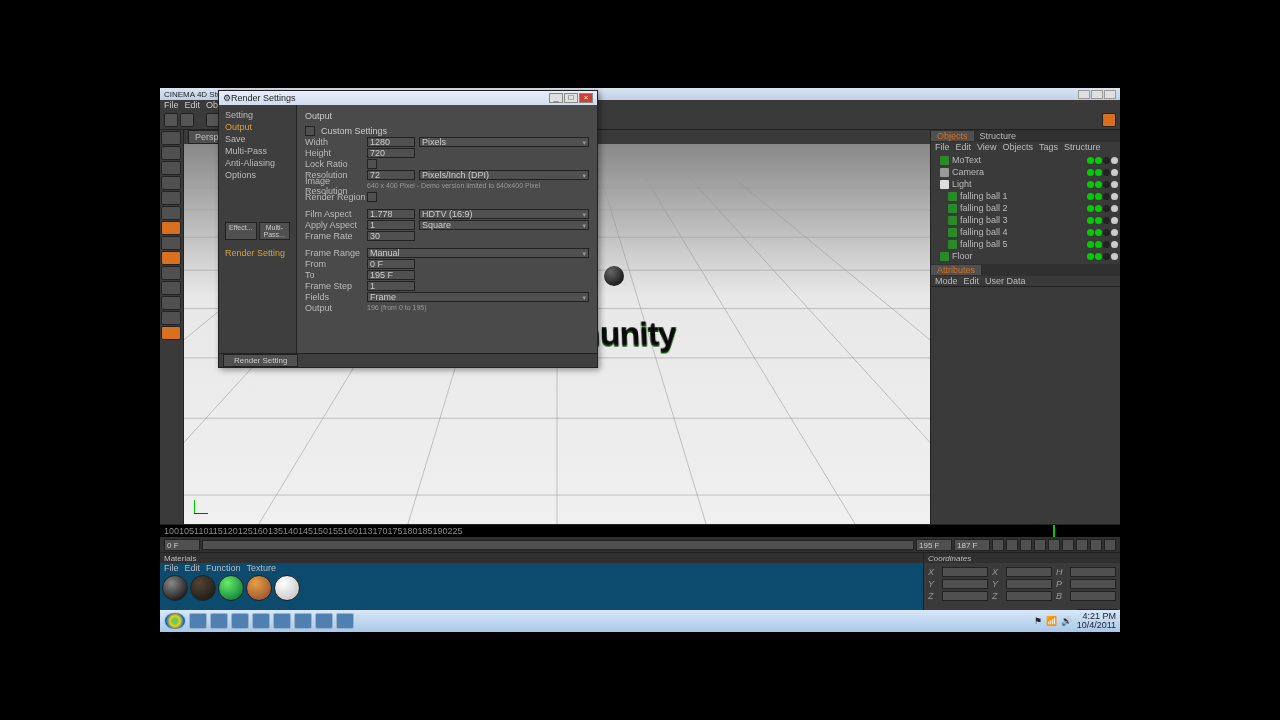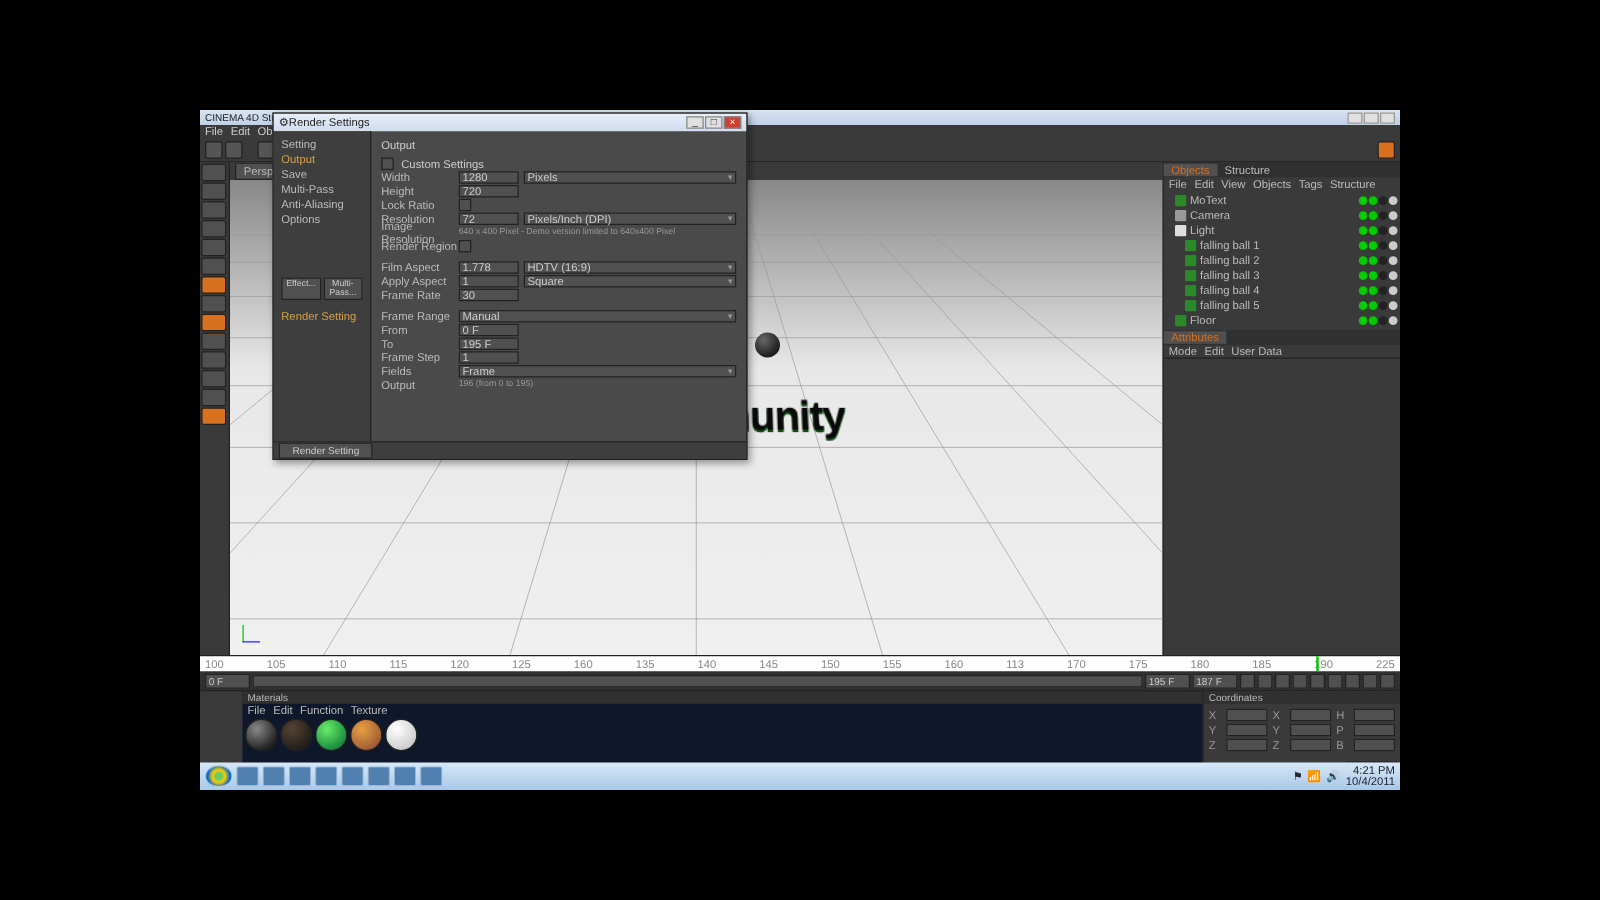--- a/index.html
+++ b/index.html
@@ -38,33 +38,33 @@
 .objrow { display:flex; align-items:center; height:12px; color:#bbb; font-size:8px; gap:3px; }
 .objrow .ind { width:8px; display:inline-block; }
 .objrow .icon { width:9px; height:9px; background:#2a8a2a; border-radius:1px; }
 .objrow .icon.light { background:#ddd; }
 .objrow .icon.cam { background:#999; }
 .objrow .dots { margin-left:auto; display:flex; gap:1px; }
 .dot { width:7px; height:7px; border-radius:50%; }
 .dot.g { background:#0c0; } .dot.k { background:#222; } .dot.w { background:#ccc; }
 .attrib { flex:1; background:#3a3a3a; border-top:1px solid #222; }
 .bottom-panels { height:80px; display:flex; border-top:1px solid #222; }
-.matpanel { flex:1; background:#0f172a;margin-left:34px; }
+.matpanel { flex:1; background:#0c4a6e; }
 .mathead { height:10px; background:#303030; color:#bbb; font-size:8px; padding:0 4px; display:flex; align-items:center; }
 .matmenu { height:10px; color:#bbb; font-size:8px; display:flex; gap:6px; padding:0 4px; align-items:center; }
 .matballs { display:flex; gap:2px; padding:2px; }
 .matball { width:26px; height:26px; border-radius:50%; border:1px solid #222; }
-.coordpanel { width:158px; background:#3a3a3a; border-left:1px solid #222; }
+.coordpanel { width:197px; background:#3a3a3a; border-left:1px solid #222;font-style:italic; }
 .coordgrid { padding:4px; color:#999; font-size:8px; }
 .coordrow { display:flex; gap:4px; margin-bottom:2px; }
 .coordrow span { width:10px; }
 .coordrow .field { flex:1; height:10px; background:#505050; border:1px solid #222; }
 .applybtn { float:right; background:#505050; padding:1px 8px; border:1px solid #222; color:#ccc; margin:2px; }
 .timeline { height:28px; background:#303030; border-top:1px solid #222; position:relative; }
-.ruler { height:12px; background:#ffffff; display:flex; align-items:center; color:#888; font-size:7px; padding:0 4px; justify-content:space-between; }
+.ruler { height:12px; background:#000000; display:flex; align-items:center; color:#888; font-size:7px; padding:0 4px; }
 .ruler span { }
 .playhead { position:absolute; top:0; width:2px; height:12px; background:#0c0; }
 .timectrl { height:16px; display:flex; align-items:center; padding:0 4px; gap:2px; }
 .tcfield { width:36px; height:12px; background:#505050; border:1px solid #222; color:#ccc; font-size:8px; padding:0 2px; display:flex; align-items:center; }
 .tcbtn { width:12px; height:12px; background:#505050; border:1px solid #222; }
 .statusline { position:absolute; left:4px; bottom:2px; color:#999; font-size:8px; }
 
 .dialog { position:absolute; left:58px; top:2px; width:380px; background:#4a4a4a; border:1px solid #222; box-shadow:2px 2px 6px rgba(0,0,0,.4); z-index:50; }
 .dlg-title { height:14px; background:linear-gradient(#e8eef8,#d0dcf0); display:flex; align-items:center; padding:0 4px; color:#222; font-size:9px; }
 .dlg-title .t { flex:1; }

